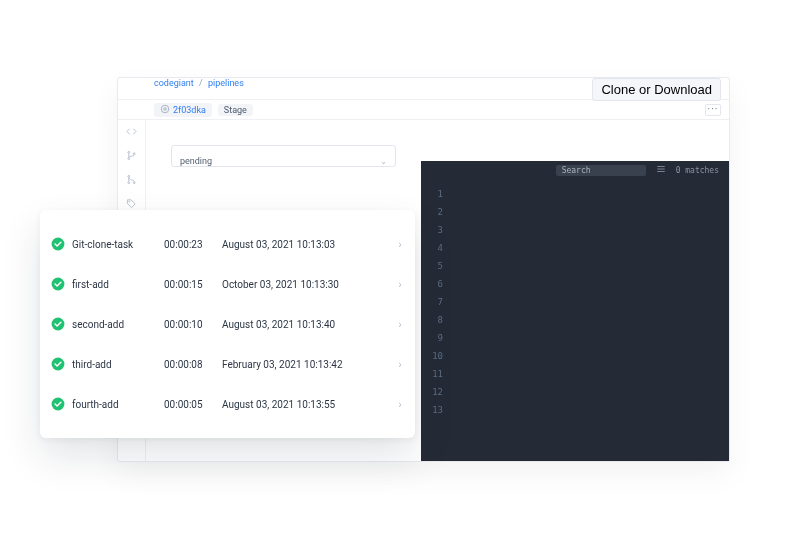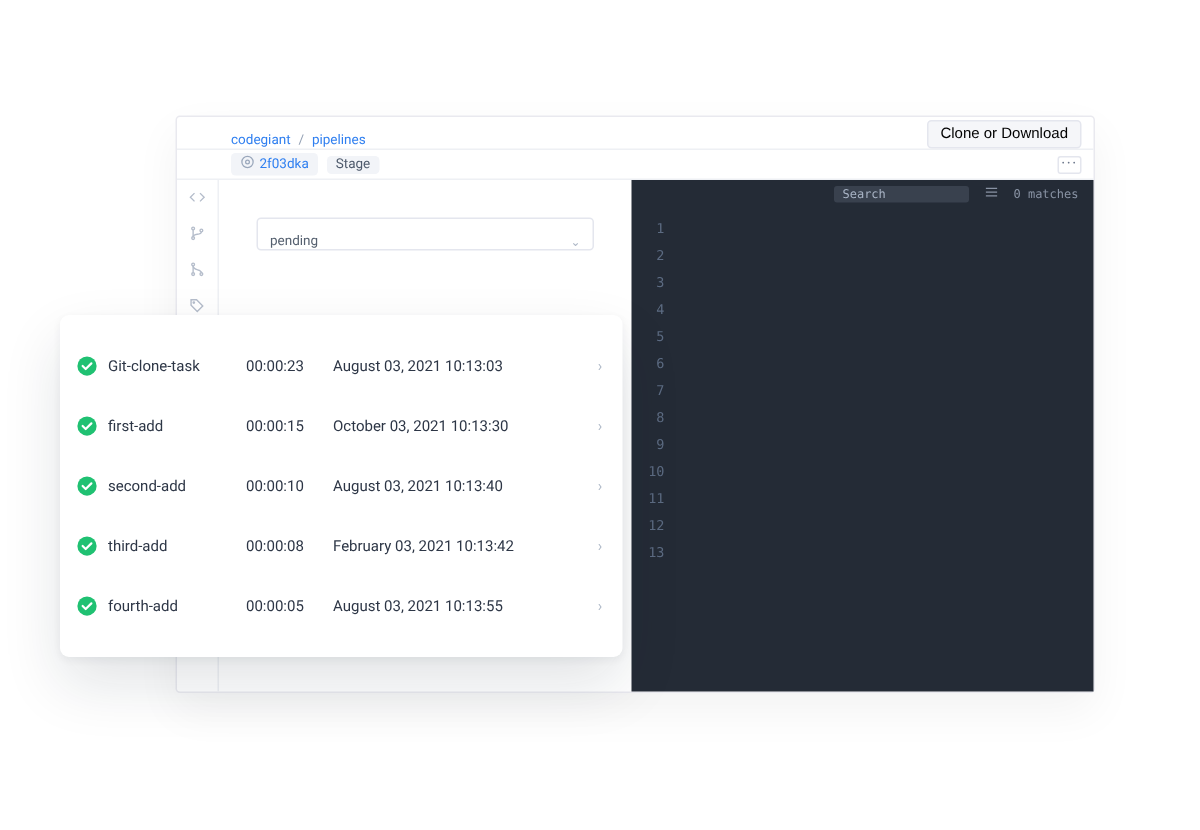--- a/index.html
+++ b/index.html
@@ -19,34 +19,34 @@
     border: 1px solid #e9e9ef;
     border-radius: 3px;
     box-shadow: 0 12px 30px rgba(0,0,0,0.05);
     display: flex;
     flex-direction: column;
   }
   
   .topbar {
     height: 22px;
     display: flex;
-    align-items: flex-end;
+    align-items: flex-start;
     justify-content: space-between;
     padding: 0 8px 0 36px;
     border-bottom: 1px solid #eef0f4;
     font-size: 9px;
   }
   .breadcrumb a { color: #2f7ff0; text-decoration: none; }
   .breadcrumb .sep { color: #93a0b4; padding: 0 3px; }
   .download-btn {
     background: #f5f6f9;
     border: 1px solid #e4e6ee;
     border-radius: 3px;
     padding: 3px 8px;
-    font-size: 10px;
+    font-size: 13px;
     cursor: pointer;
   }
   
   .secondrow {
     height: 20px;
     display: flex;
     align-items: center;
     gap: 6px;
     padding: 0 8px 0 36px;
     border-bottom: 1px solid #eef0f4;
@@ -97,21 +97,21 @@
     display: flex; align-items: flex-end; justify-content: space-between;
     padding: 0 8px; font-size: 9px; color: #55606f;
     cursor: pointer;
   }
   .status-select .chev { color: #aeb8c7; font-size: 8px; }
   .leftblank { flex: 1; }
   .rightpane {
     flex: 1; background: #242B36; color: #cfd7e2;
     font-family: "Menlo","Consolas",monospace;
     font-size: 9px;
-    position: relative; display: flex; flex-direction: column;
+    position: relative; display: flex; flex-direction: column; margin-top: 41px;
   }
   .console-top {
     display: flex; align-items: center; justify-content: flex-end;
     gap: 10px; height: 18px; padding-right: 10px;
     color: #8993a4; font-size: 8px;
   }
   .searchbox {
     background: #39414e; color: #a8b3c4;
     padding: 1px 6px; width: 90px; border-radius: 2px;
   }

